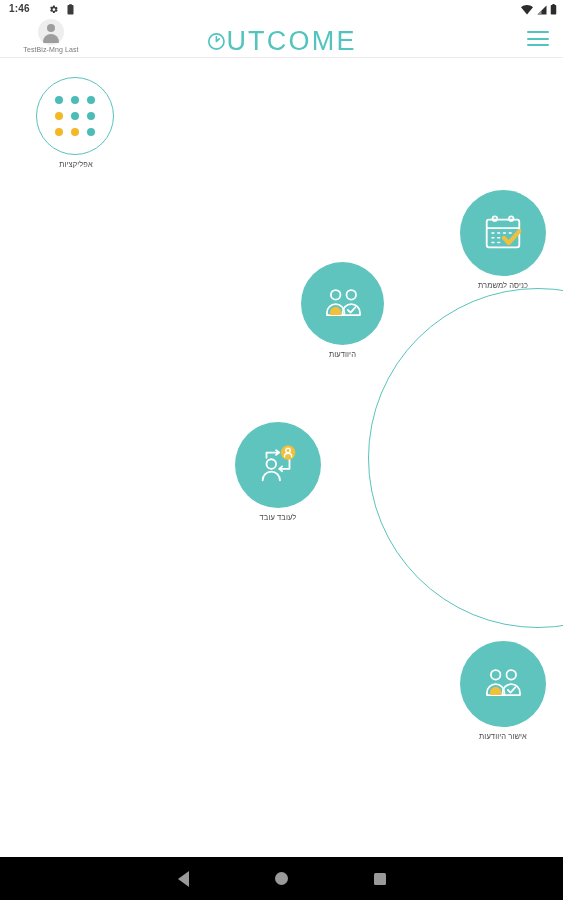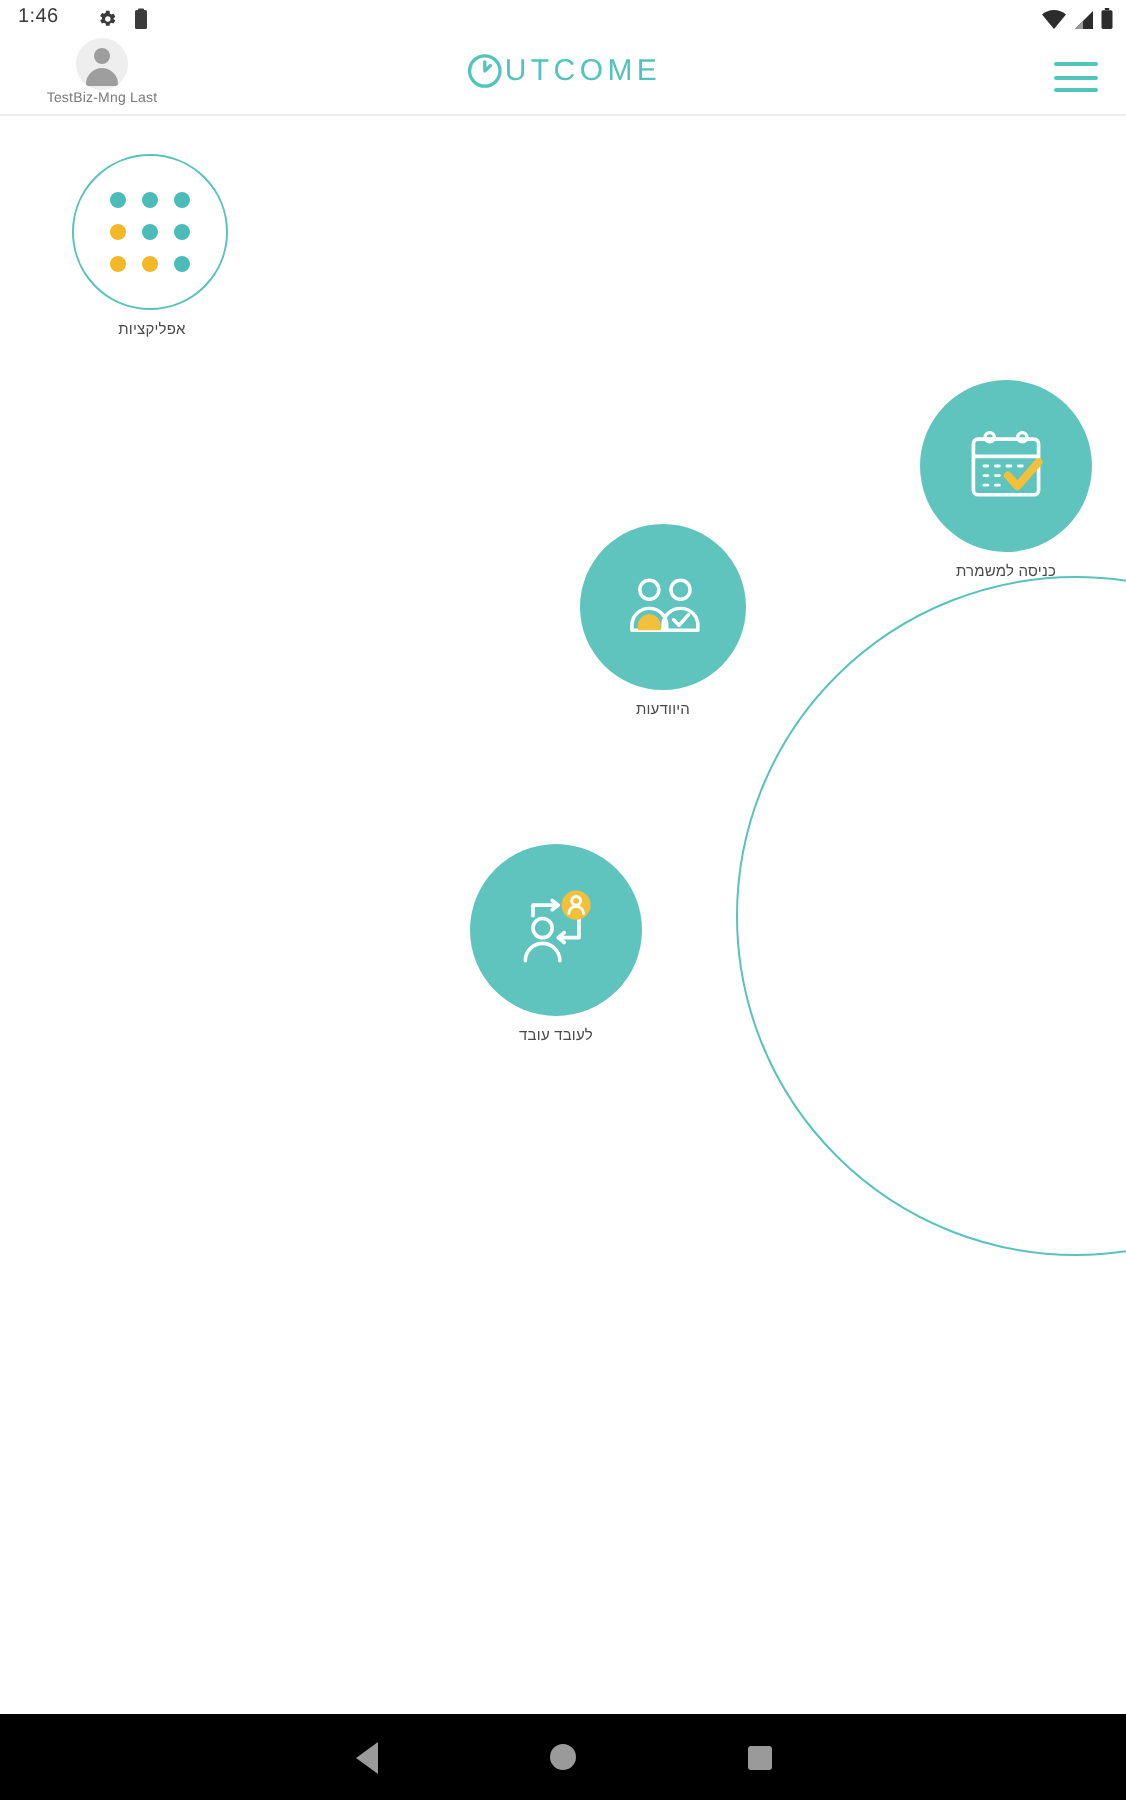--- a/index.html
+++ b/index.html
@@ -18,21 +18,21 @@
 
   
   #statusbar {
     position:absolute; top:0; left:0;
     width:563px; height:18px;
     background:#ffffff;
     z-index:40;
   }
   #status-time {
     position:absolute; left:9px; top:3px;
-    font-size:10px; color:#3b3b3b; letter-spacing:.2px;
+    font-size:10px; color:#3b3b3b; letter-spacing:.2px;font-weight:bold;
   }
   .sb-ico { position:absolute; top:4px; }
   #sb-gear { left:48px; }
   #sb-clip { left:66px; }
   #sb-right { position:absolute; right:6px; top:4px; display:flex; gap:3px; align-items:center; }
 
   
   #header {
     position:absolute; top:18px; left:0;
     width:563px; height:40px;
@@ -66,21 +66,21 @@
     font-size:7px; color:#7a7a7a;
     margin-top:1px; white-space:nowrap;
     letter-spacing:.1px;
   }
   #logo {
     position:absolute; left:50%; top:8px;
     transform:translateX(-50%);
     display:flex; align-items:center; gap:1px;
   }
   #logo-text {
-    font-size:15px; font-weight:400;
+    font-size:27px; font-weight:400;
     color:#53c4bd; letter-spacing:2.2px;
   }
   #menu-btn {
     position:absolute; right:14px; top:13px;
     width:22px; height:15px;
     display:flex; flex-direction:column; justify-content:space-between;
   }
   #menu-btn span {
     display:block; height:2px; width:100%;
     background:#53c4bd; border-radius:1px;
@@ -131,21 +131,21 @@
     gap:8px;
   }
   .dot { width:8px; height:8px; border-radius:50%; }
   .dot.teal { background:#4cbdb6; }
   .dot.gold { background:#f2b828; }
 
   
   #node-calendar { left:460px; top:131px; width:86px; }
   #node-calendar .bubble { width:86px; height:86px; }
 
-  #node-people1 { left:290px; top:203px; width:83px;text-align:center; }
+  #node-people1 { left:301px; top:203px; width:83px;text-align:center; }
   #node-people1 .bubble { width:83px; height:83px; }
 
   #node-flow { left:235px; top:363px; width:86px; }
   #node-flow .bubble { width:86px; height:86px; }
 
   #node-money { left:299px; top:516px; width:86px; }
   #node-money .bubble { width:86px; height:86px; }
 
   #node-people2 { left:460px; top:582px; width:86px; }
   #node-people2 .bubble { width:86px; height:86px; }
@@ -301,20 +301,33 @@
           <path d="M28.3 25.4 L25.2 28 L28.3 30.5" fill="none" stroke="#ffffff" stroke-width="1.9" stroke-linecap="round" stroke-linejoin="round"></path>
           <circle cx="34.5" cy="11" r="7.6" fill="#f2c03a"></circle>
           <circle cx="34.5" cy="8.8" r="2.3" fill="none" stroke="#ffffff" stroke-width="1.5"></circle>
           <path d="M30.7 15.4c0-2.1 1.7-3.7 3.8-3.7s3.8 1.6 3.8 3.7" fill="none" stroke="#ffffff" stroke-width="1.5" stroke-linecap="round"></path>
         </svg>
       </div>
       <div class="node-label">לעובד עובד</div>
     </div>
 
 
+    <div class="node" id="node-people2">
+      <div class="bubble filled">
+        <svg width="44" height="44" viewBox="0 0 48 48">
+          <circle cx="16" cy="14" r="5.2" fill="none" stroke="#ffffff" stroke-width="1.9"></circle>
+          <path d="M6.5 33.5c0-5.3 4.3-9.3 9.5-9.3s9.5 4 9.5 9.3v2.6H6.5z" fill="none" stroke="#ffffff" stroke-width="1.9" stroke-linejoin="round"></path>
+          <path d="M9.8 36.1v-2.6c0-3.4 2.8-6.1 6.2-6.1s6.2 2.7 6.2 6.1v2.6z" fill="#f2c03a"></path>
+          <circle cx="33" cy="14" r="5.2" fill="none" stroke="#ffffff" stroke-width="1.9"></circle>
+          <path d="M23.5 33.5c0-5.3 4.3-9.3 9.5-9.3s9.5 4 9.5 9.3v2.6h-19z" fill="none" stroke="#ffffff" stroke-width="1.9" stroke-linejoin="round"></path>
+          <path d="M29.2 30.4 L32.2 33.4 L37.4 27.6" fill="none" stroke="#ffffff" stroke-width="1.9" stroke-linecap="round" stroke-linejoin="round"></path>
+        </svg>
+      </div>
+      <div class="node-label">אישור היוודעות</div>
+    </div>
 
   </div>
 
   <div id="navbar">
     <div id="nav-back"></div>
     <div id="nav-home"></div>
     <div id="nav-recent"></div>
   </div>
 
 </div>

